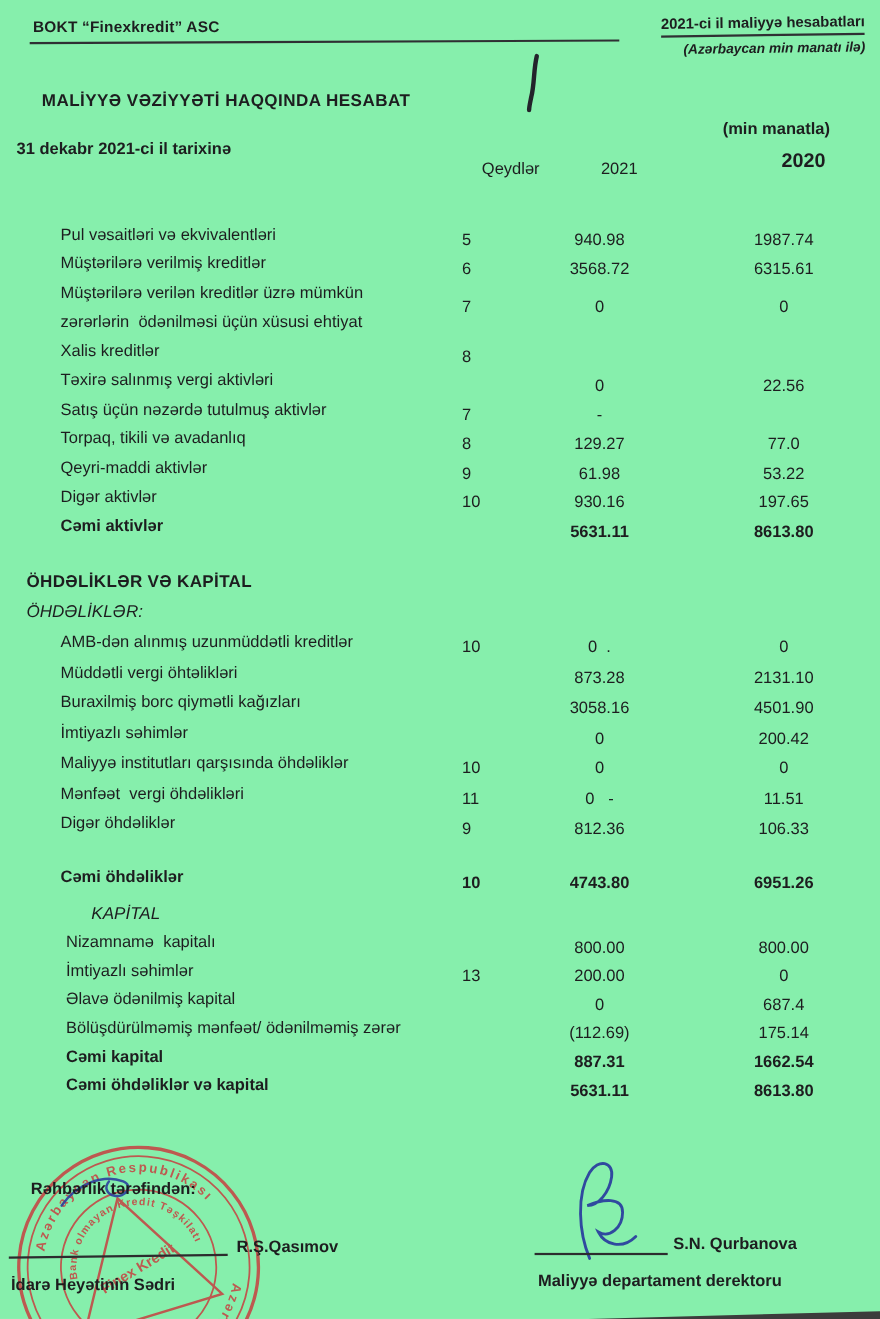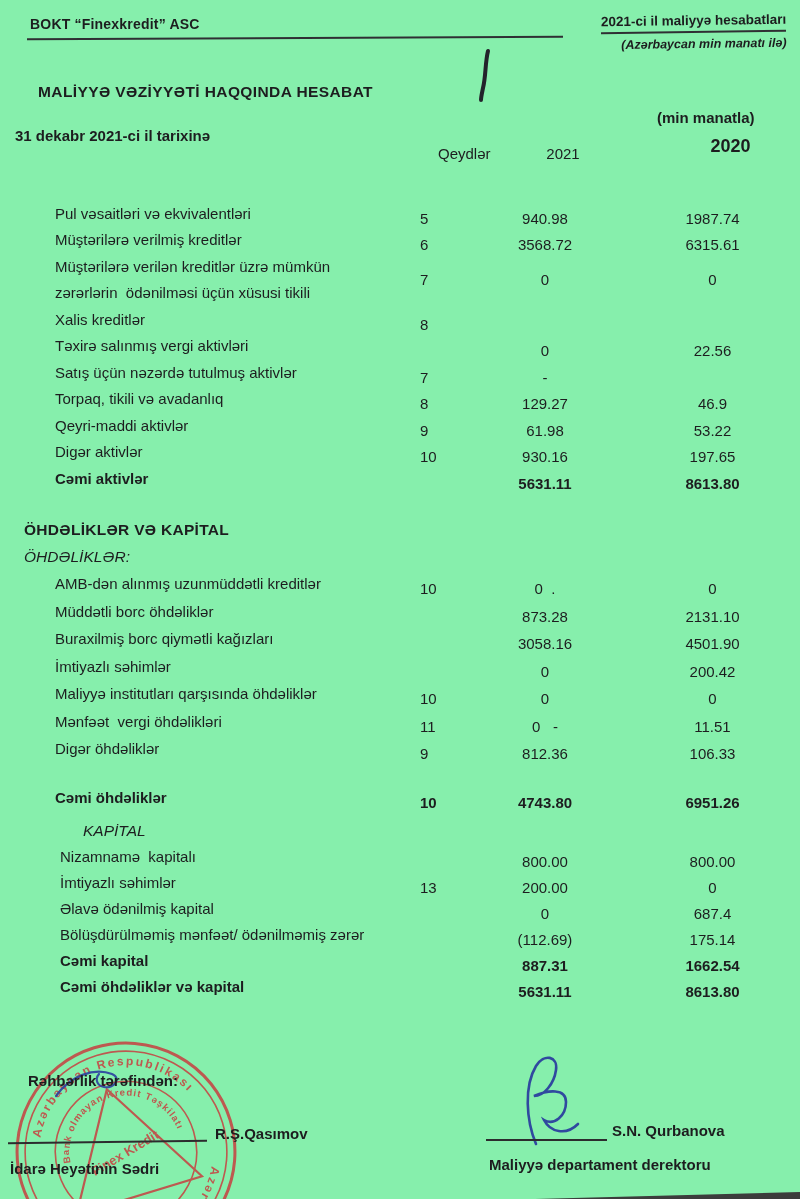--- a/index.html
+++ b/index.html
@@ -97,21 +97,21 @@
         <div class="c-21">940.98</div>
         <div class="c-20">1987.74</div>
       </div>
       <div class="trow item g-a">
         <div class="c-label">Müştərilərə verilmiş kreditlər</div>
         <div class="c-note">6</div>
         <div class="c-21">3568.72</div>
         <div class="c-20">6315.61</div>
       </div>
       <div class="trow item2 g-a">
-        <div class="c-label">Müştərilərə verilən kreditlər üzrə mümkün<div>zərərlərin  ödənilməsi üçün xüsusi tikili</div></div>
+        <div class="c-label">Müştərilərə verilən kreditlər üzrə mümkün<div>zərərlərin  ödənilməsi üçün xüsusi ehtiyat</div></div>
         <div class="c-note">7</div>
         <div class="c-21">0</div>
         <div class="c-20">0</div>
       </div>
       <div class="trow item g-a">
         <div class="c-label">Xalis kreditlər</div>
         <div class="c-note">8</div>
         <div class="c-21"></div>
         <div class="c-20"></div>
       </div>
@@ -124,21 +124,21 @@
       <div class="trow item g-a">
         <div class="c-label">Satış üçün nəzərdə tutulmuş aktivlər</div>
         <div class="c-note">7</div>
         <div class="c-21">-</div>
         <div class="c-20"></div>
       </div>
       <div class="trow item g-a">
         <div class="c-label">Torpaq, tikili və avadanlıq</div>
         <div class="c-note">8</div>
         <div class="c-21">129.27</div>
-        <div class="c-20">46.9</div>
+        <div class="c-20">77.0</div>
       </div>
       <div class="trow item g-a">
         <div class="c-label">Qeyri-maddi aktivlər</div>
         <div class="c-note">9</div>
         <div class="c-21">61.98</div>
         <div class="c-20">53.22</div>
       </div>
       <div class="trow item g-a">
         <div class="c-label">Digər aktivlər</div>
         <div class="c-note">10</div>
@@ -164,21 +164,21 @@
         <div class="c-21"></div>
         <div class="c-20"></div>
       </div>
       <div class="trow item g-o">
         <div class="c-label">AMB-dən alınmış uzunmüddətli kreditlər</div>
         <div class="c-note">10</div>
         <div class="c-21">0  .</div>
         <div class="c-20">0</div>
       </div>
       <div class="trow item g-o">
-        <div class="c-label">Müddətli borc öhdəliklər</div>
+        <div class="c-label">Müddətli vergi öhtəlikləri</div>
         <div class="c-note"></div>
         <div class="c-21">873.28</div>
         <div class="c-20">2131.10</div>
       </div>
       <div class="trow item g-o">
         <div class="c-label">Buraxilmiş borc qiymətli kağızları</div>
         <div class="c-note"></div>
         <div class="c-21">3058.16</div>
         <div class="c-20">4501.90</div>
       </div>

